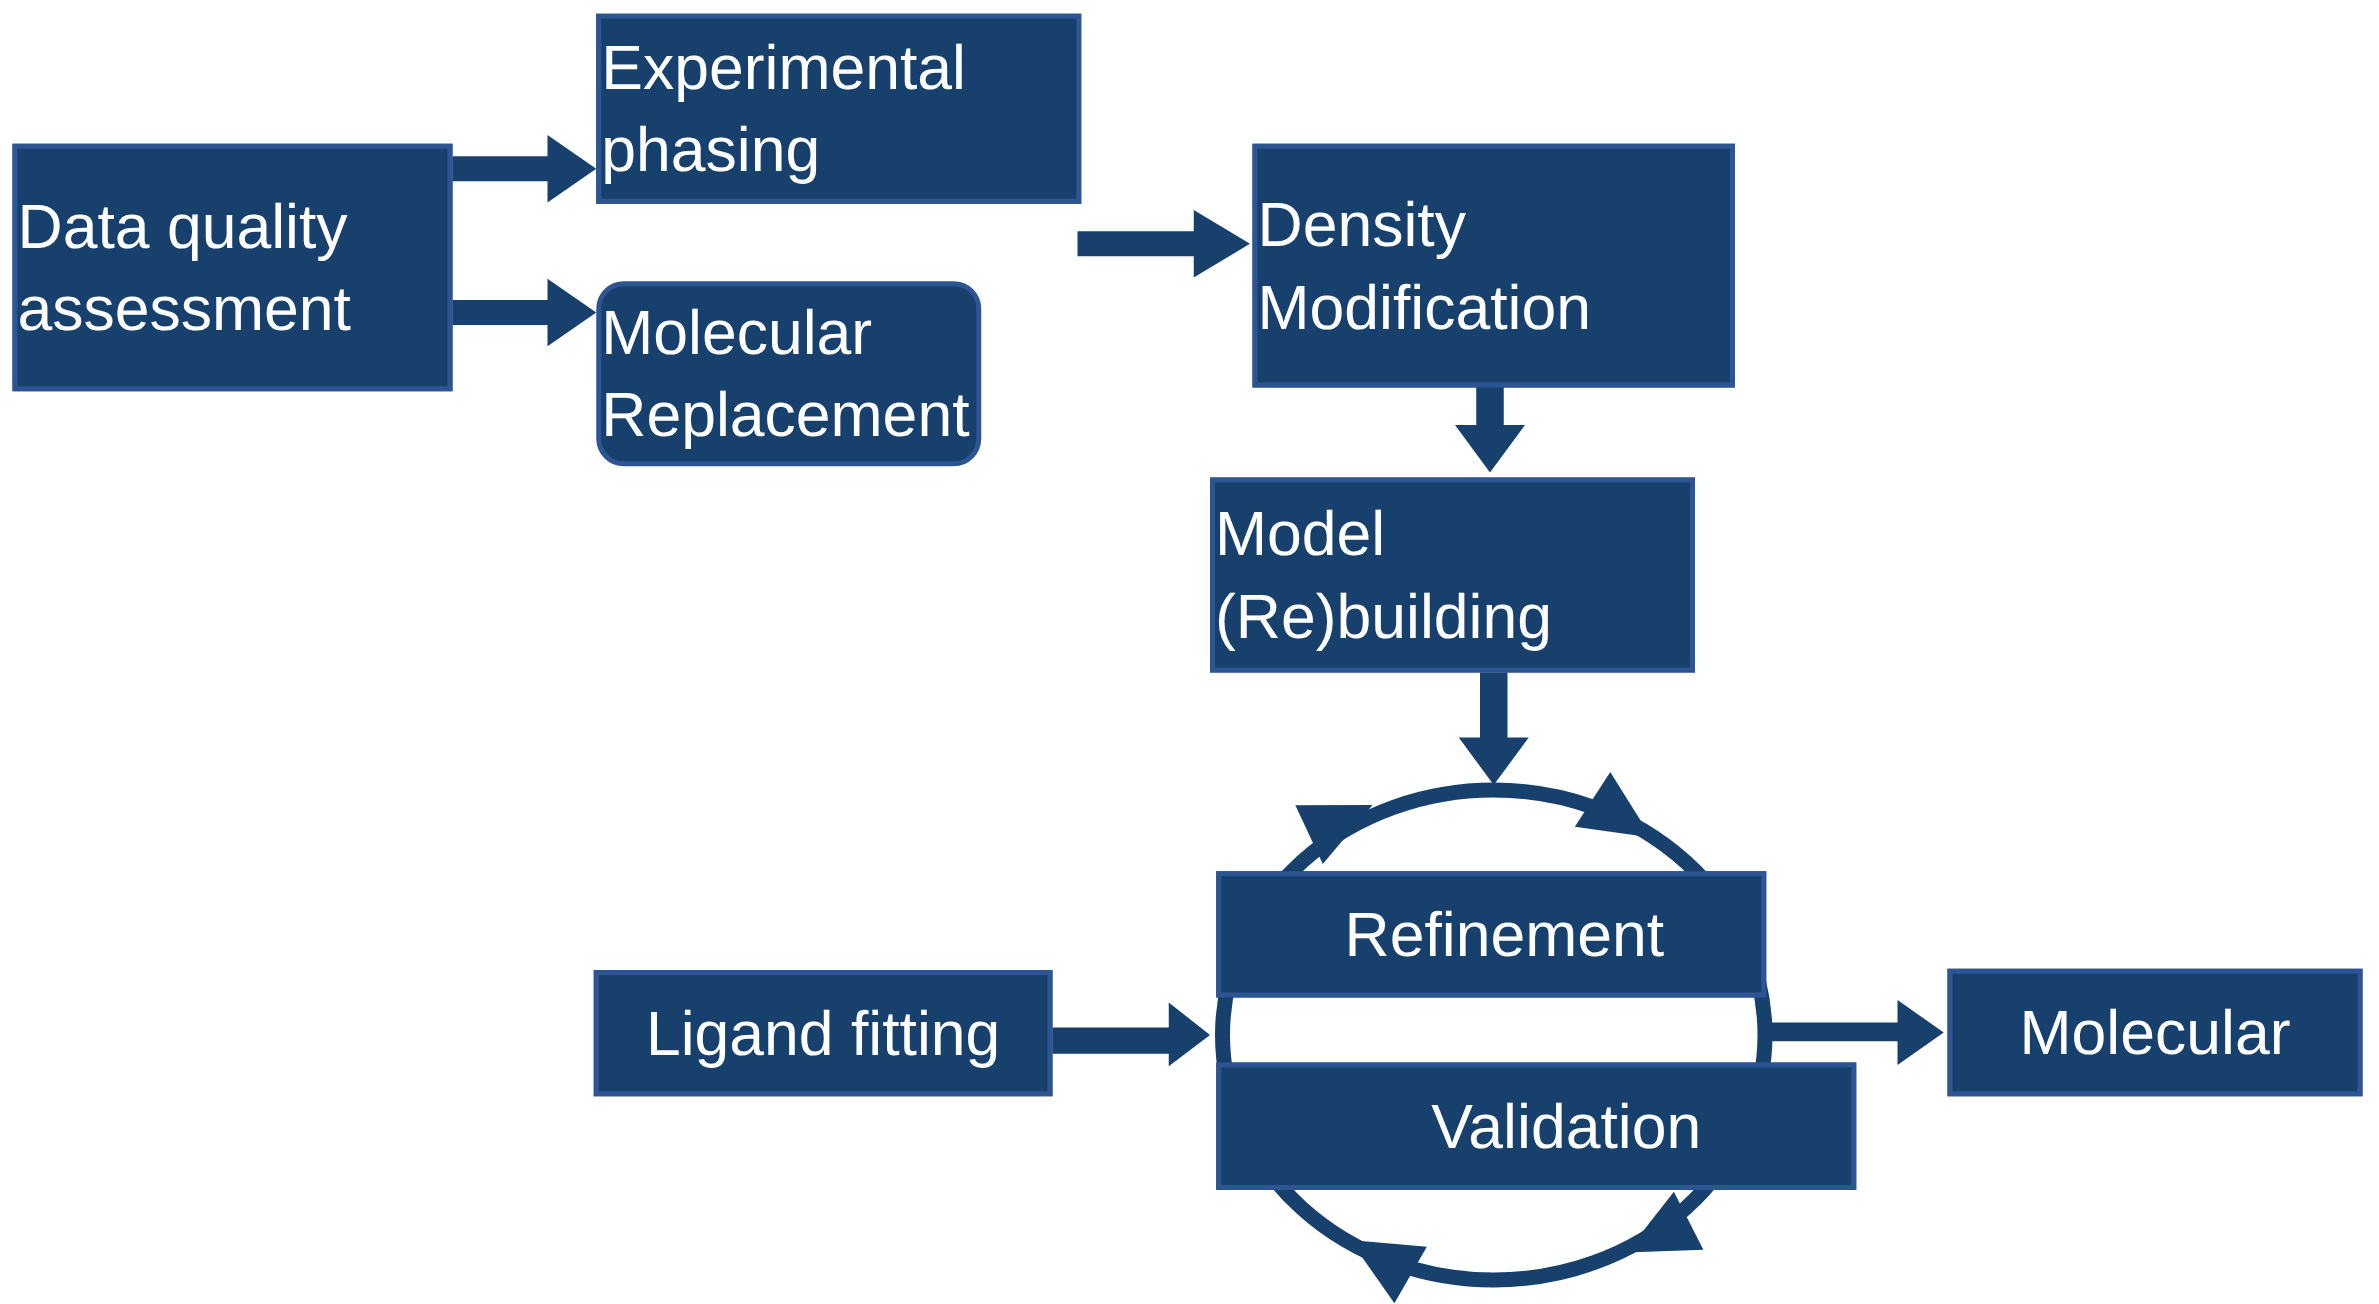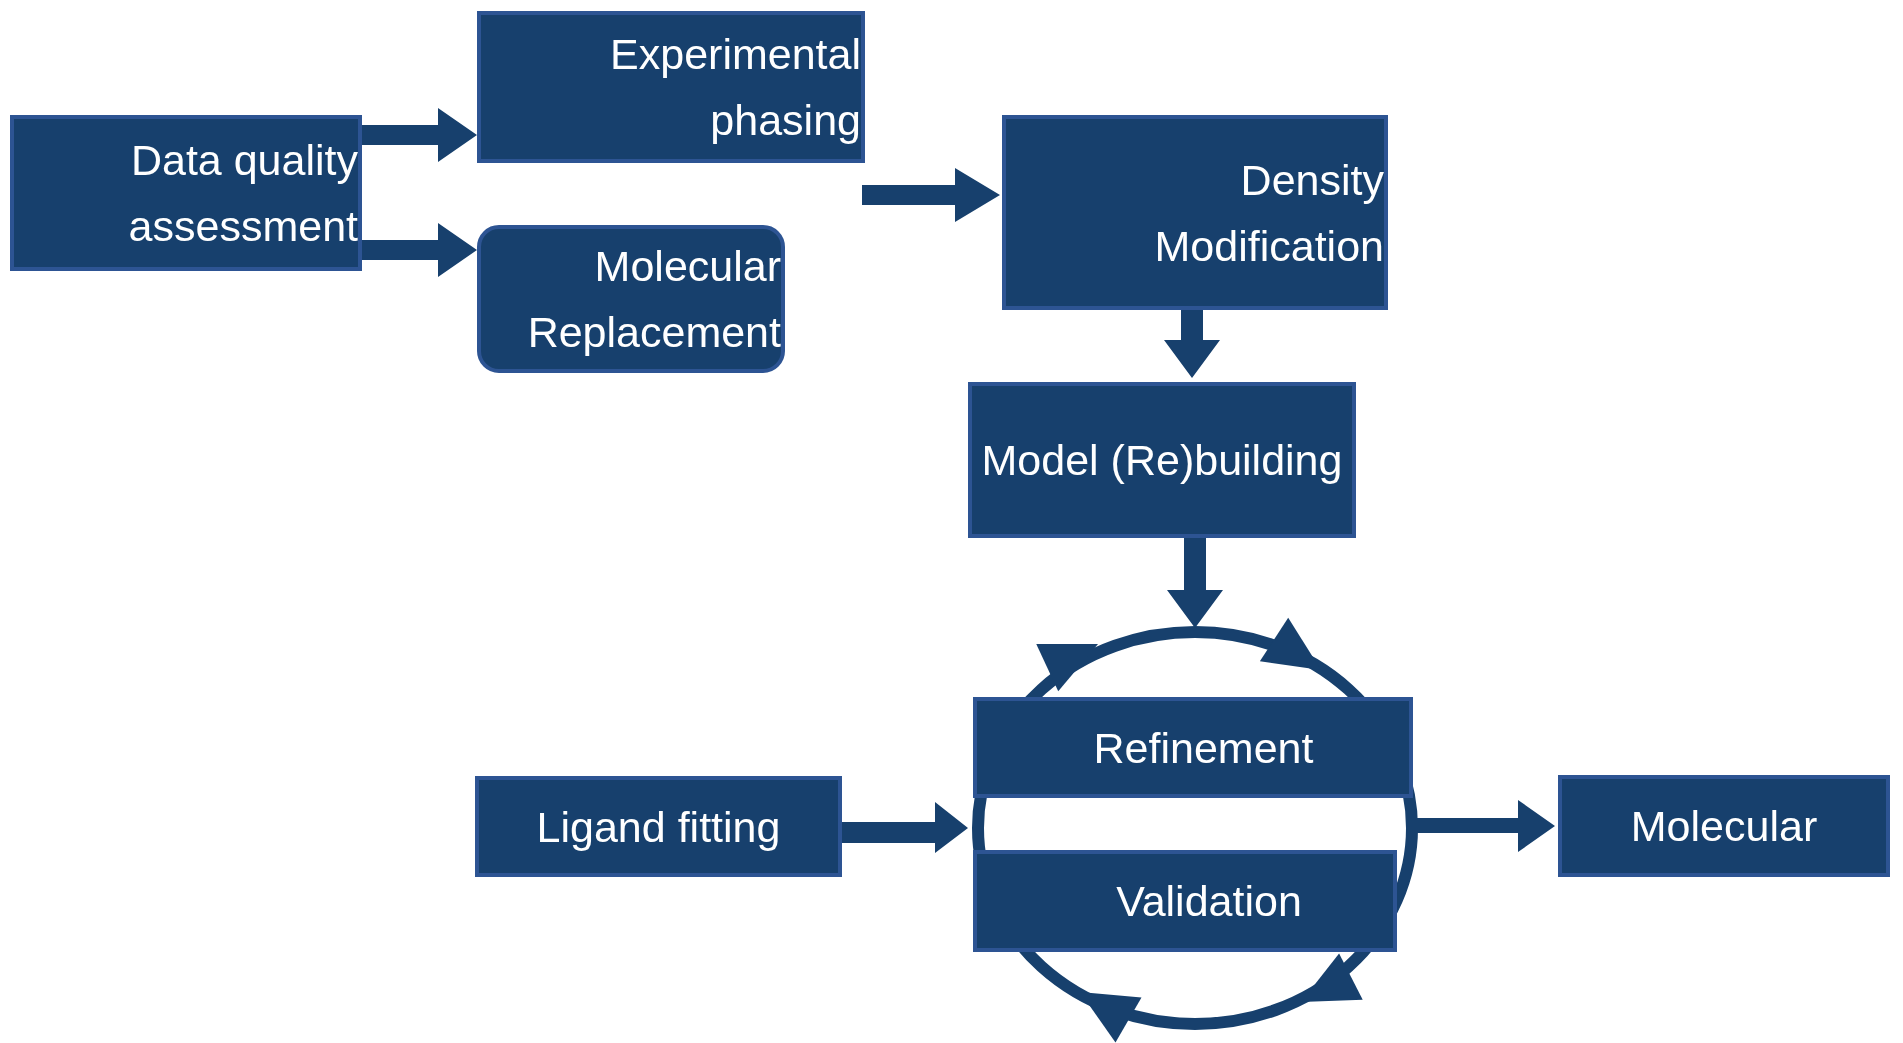--- a/index.html
+++ b/index.html
@@ -20,32 +20,32 @@
   #arrow-layer{position:absolute;left:0;top:0;width:1903px;height:1043px;}
   .arrow-shape{fill:var(--arrow);stroke:none;}
   .cycle-ring{fill:none;stroke:var(--arrow);stroke-width:12;}
   .node{
     position:absolute;
     box-sizing:border-box;
     background:var(--box-fill);
     border:4px solid var(--box-border);
     color:var(--text);
     display:flex;align-items:center;justify-content:center;
-    text-align:right;
-    font-size:43px;line-height:66px;
+    text-align:left;
+    font-size:50px;line-height:66px;
     letter-spacing:0px;
   }
   
-  #node-a{left:10px;  top:115px; width:352px; height:156px;}
+  #node-a{left:10px;  top:115px; width:352px; height:198px;}
   #node-b{left:477px; top:11px;  width:388px; height:152px;}
   #node-c{left:477px; top:225px; width:308px; height:148px;border-radius:22px;}
   #node-d{left:1002px;top:115px; width:386px; height:195px;}
   #node-e{left:968px;top:382px; width:388px; height:156px;}
   #node-f{left:973px; top:697px; width:440px; height:101px;padding-left:21px;}
-  #node-g{left:973px; top:850px; width:424px; height:102px;padding-left:48px;}
+  #node-g{left:973px; top:850px; width:512px; height:102px;padding-left:48px;}
   #node-h{left:475px; top:776px; width:367px; height:101px;}
   #node-i{left:1558px;top:775px; width:332px; height:102px;}
 </style>
 </head>
 <body>
 
 <div id="stage">
 
   <svg id="arrow-layer" viewBox="0 0 1903 1043" xmlns="http://www.w3.org/2000/svg">
 

